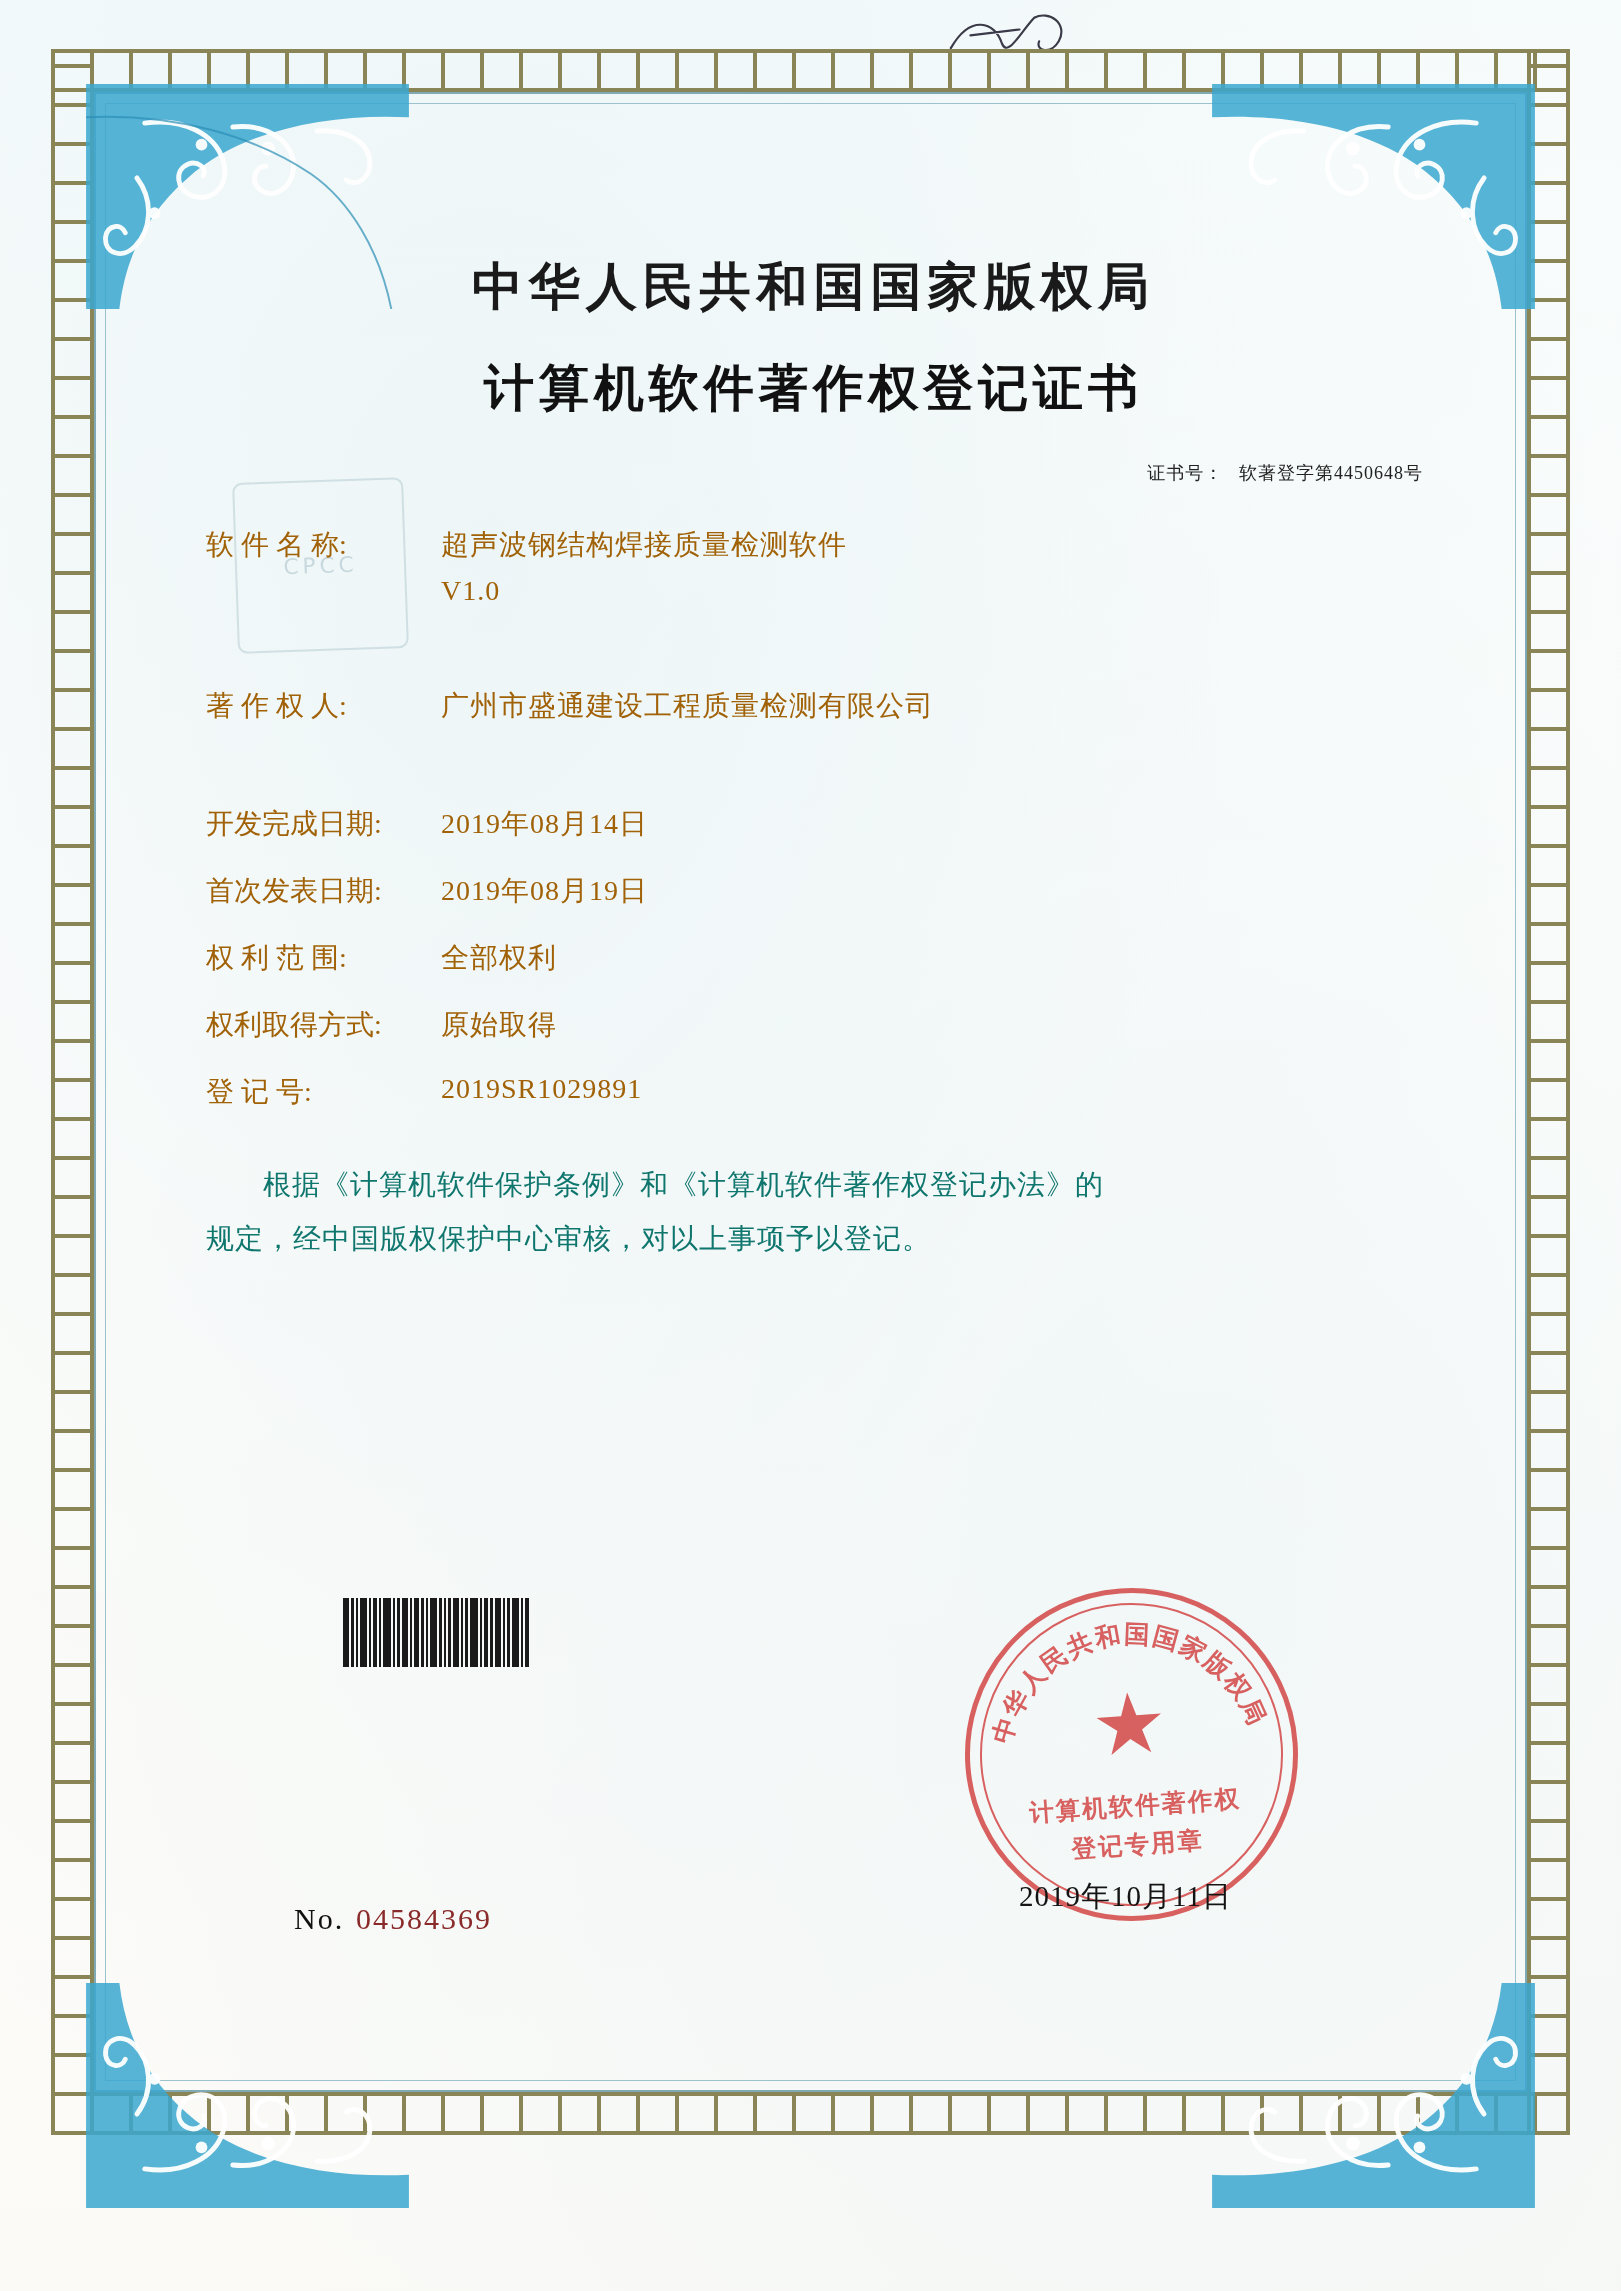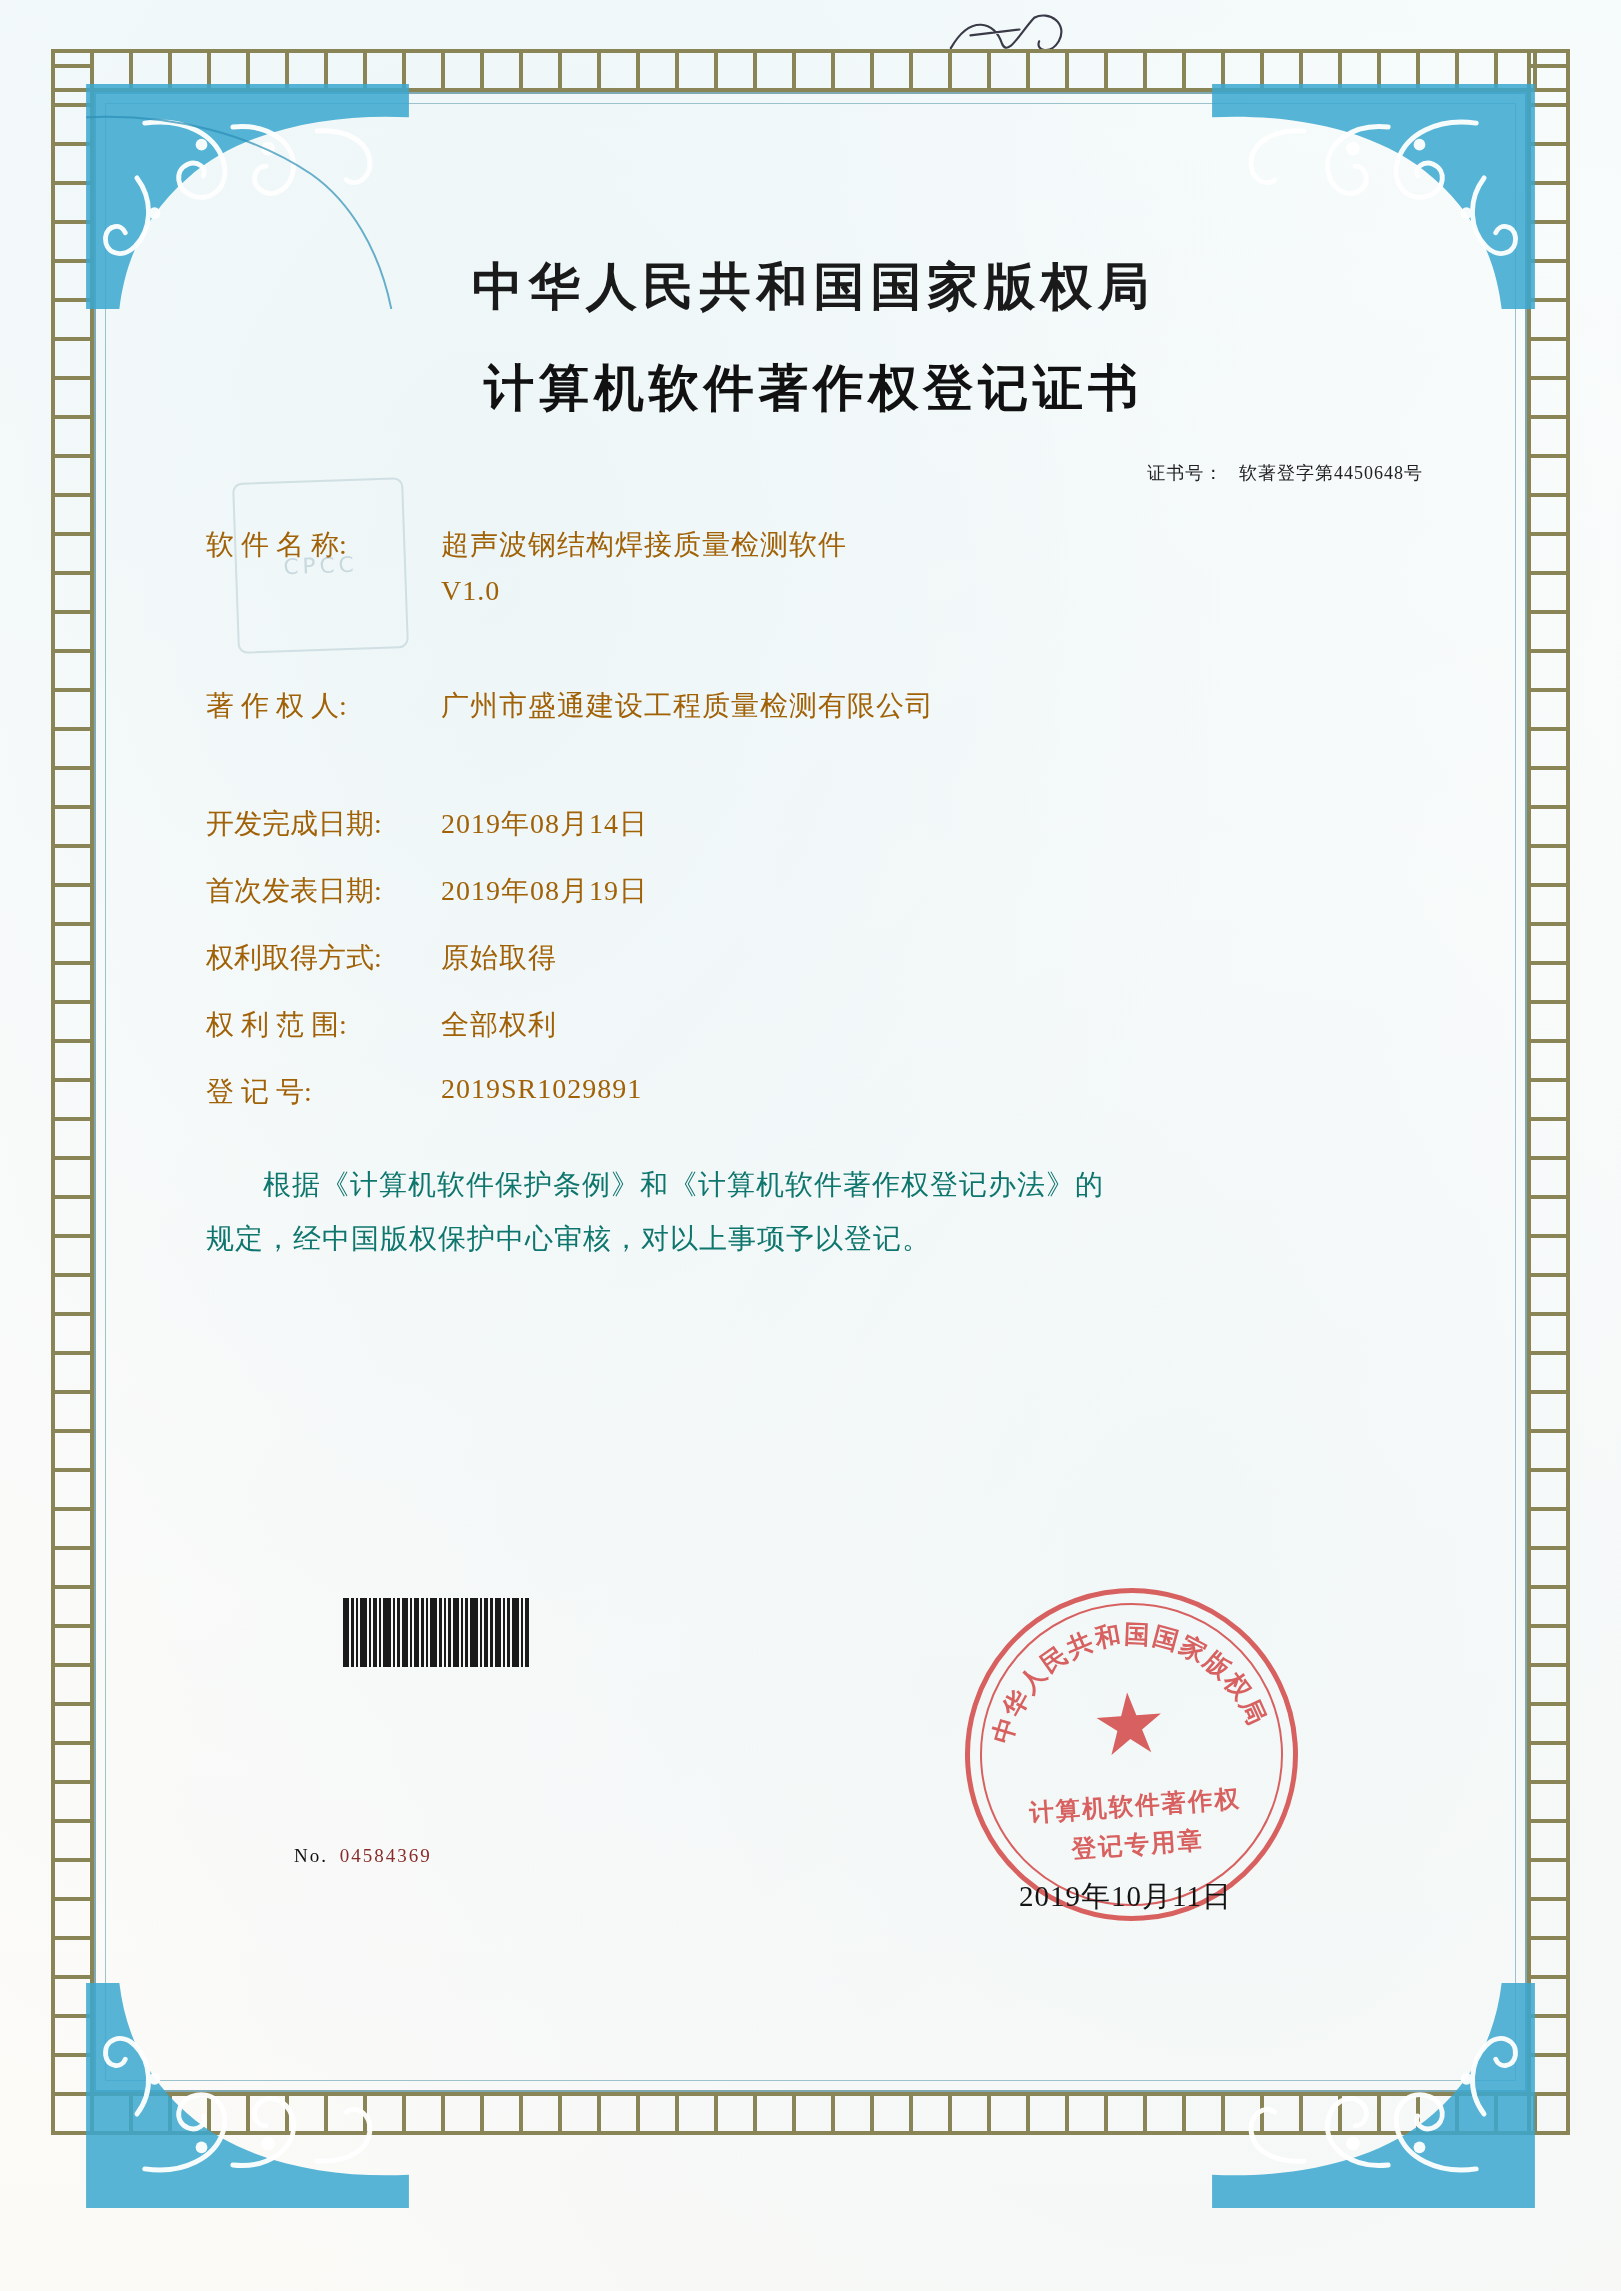--- a/index.html
+++ b/index.html
@@ -241,22 +241,22 @@
     left: 1019px;
     top: 1877px;
     font-size: 29px;
     color: #141414;
     letter-spacing: 1px;
   }
 
   .serial-no {
     position: absolute;
     left: 294px;
-    top: 1845px;
-    font-size: 19px;
+    top: 1902px;
+    font-size: 30px;
     color: #8a2b2b;
     font-family: "Liberation Serif", serif;
     letter-spacing: 2px;
   }
   .serial-no .no-label { color: #111; margin-right: 11.8px; }
 
   
   .watermark {
     position: absolute;
     left: 235px;
@@ -410,27 +410,27 @@
         <div class="field-label">开发完成日期:</div>
         <div class="field-value">2019年08月14日</div>
       </div>
 
       <div class="field-row">
         <div class="field-label">首次发表日期:</div>
         <div class="field-value">2019年08月19日</div>
       </div>
 
       <div class="field-row">
+        <div class="field-label">权 利 范 围:</div>
+        <div class="field-value">全部权利</div>
+      </div>
+
+      <div class="field-row">
         <div class="field-label">权利取得方式:</div>
         <div class="field-value">原始取得</div>
-      </div>
-
-      <div class="field-row">
-        <div class="field-label">权 利 范 围:</div>
-        <div class="field-value">全部权利</div>
       </div>
 
       <div class="field-row">
         <div class="field-label">登  记  号:</div>
         <div class="field-value">2019SR1029891</div>
       </div>
 
     </div>
 
     <div class="statement">

